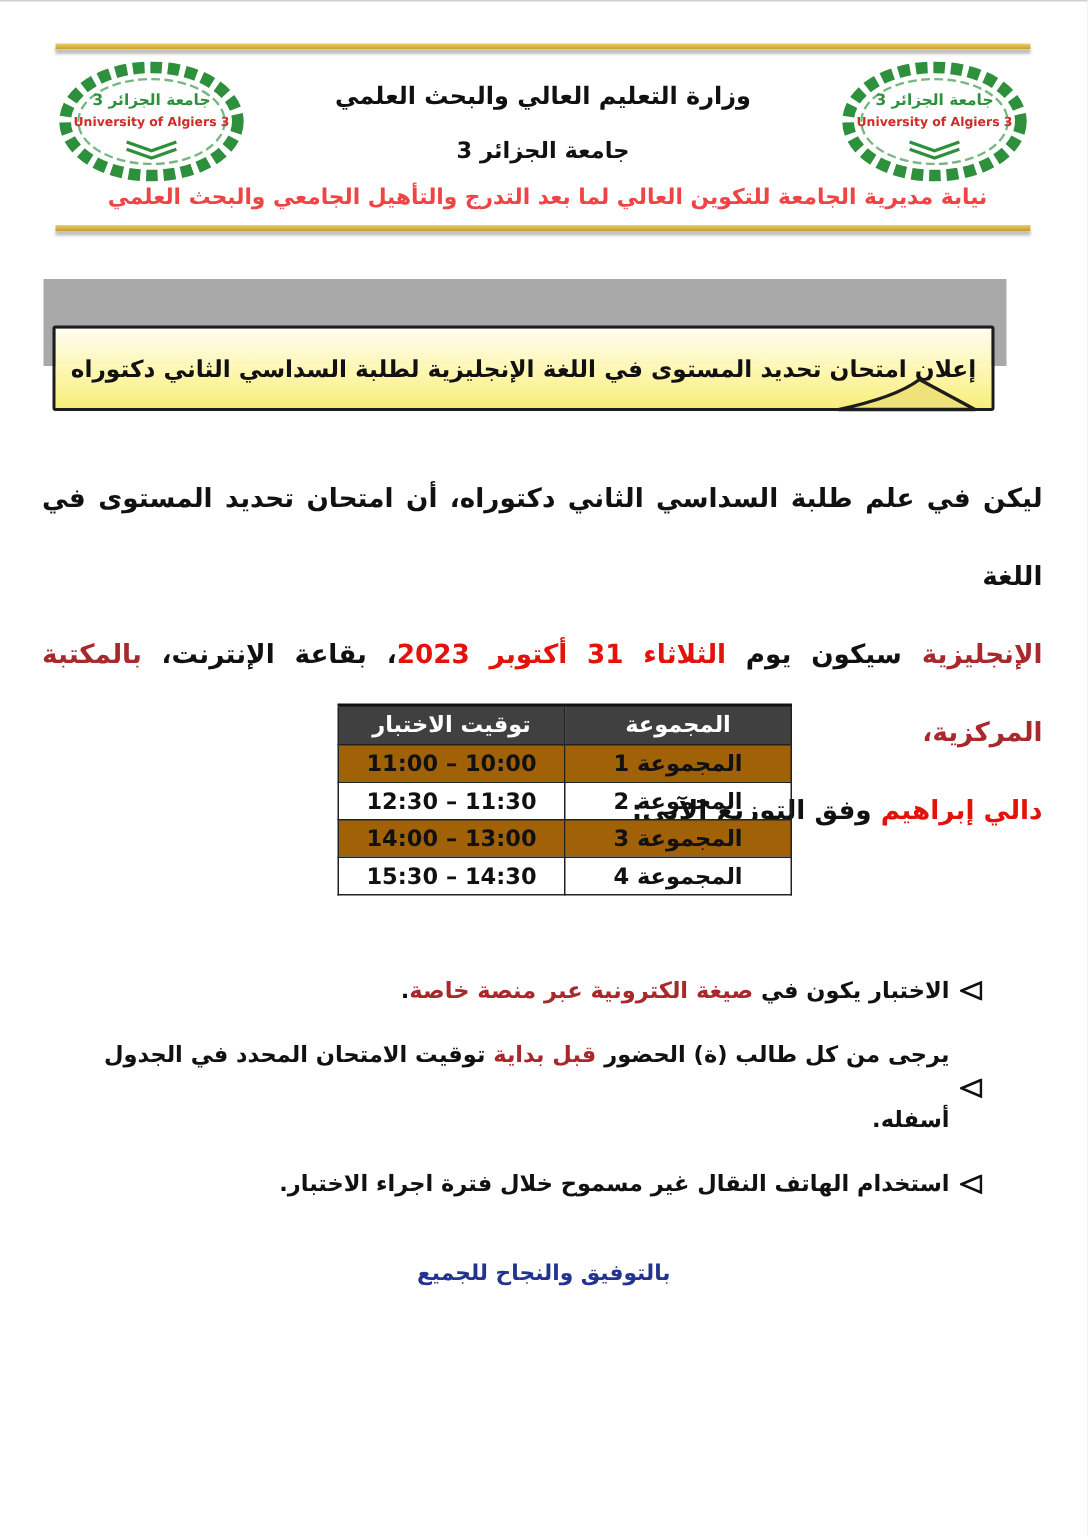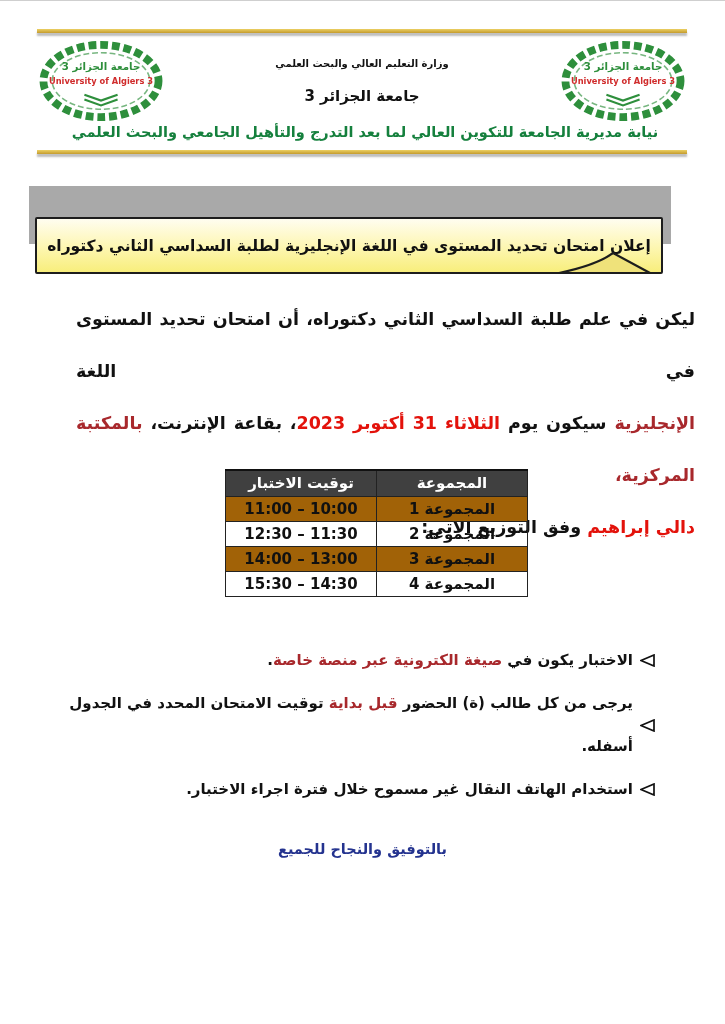--- a/index.html
+++ b/index.html
@@ -19,46 +19,46 @@
   .rule-top { top:28px; }
   .rule-bottom { top:149px; }
 
   
   .header-top {
     position:absolute; top:38px; left:37px; right:38px; height:84px;
     display:flex; align-items:center; justify-content:space-between;
   }
   .logo { width:128px; height:80px; flex:0 0 auto; }
   .header-center { flex:1; text-align:center; padding:0 8px; }
-  .ministry { font-size:10px; font-weight:bold; color:#111; margin-bottom:18px; }
+  .ministry { font-size:16px; font-weight:bold; color:#111; margin-bottom:18px; }
   .university { font-size:15px; font-weight:bold; color:#111; }
   .directorate {
     position:absolute; top:123px; left:37px; right:32px;
-    text-align:center; font-size:14.5px; font-weight:bold; color:#15803d;
+    text-align:center; font-size:14.5px; font-weight:bold; color:#ef4444;
   }
 
   
   .note-wrap { position:absolute; top:195px; left:35px; width:628px; height:78px; }
   .note-shadow {
     position:absolute; top:-10px; left:-6px; right:-8px; height:58px;
     background:#a9a9a9;
   }
   .note {
     position:absolute; inset:0; z-index:1;
     background:linear-gradient(#fffdf0 0%, #fdf6b0 55%, #f8ee7c 100%);
     border:2px solid #1d1d1d; border-radius:2px;
     display:flex; align-items:center; justify-content:center;
     padding:0 14px;
     margin-top:21px;
   }
   .note-title { font-size:15.5px; font-weight:bold; color:#111; text-align:center; white-space:nowrap; }
   .note-fold { position:absolute; z-index:2; bottom:-3px; right:8px; }
 
   
-  .body-par { position:absolute; top:292px; left:28px; right:30px;margin-left:48px; }
+  .body-par { position:absolute; top:306px; left:28px; right:30px; }
   .bodyline {
     direction:rtl; font-size:17.5px; font-weight:bold; color:#111;
     line-height:52px; text-align:justify; text-align-last:justify;
   }
   .bodyline.last { text-align:left; text-align-last:right; }
   .seg.k { color:#111111; }
   .seg.r { color:#e3120b; }
   .seg.dr { color:#a8282c; }
 
   

